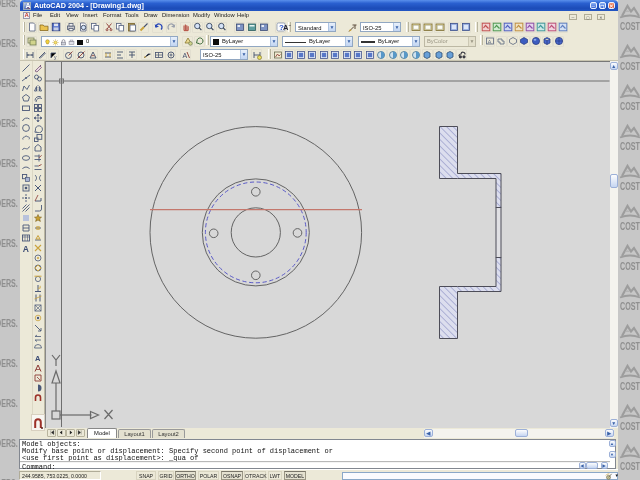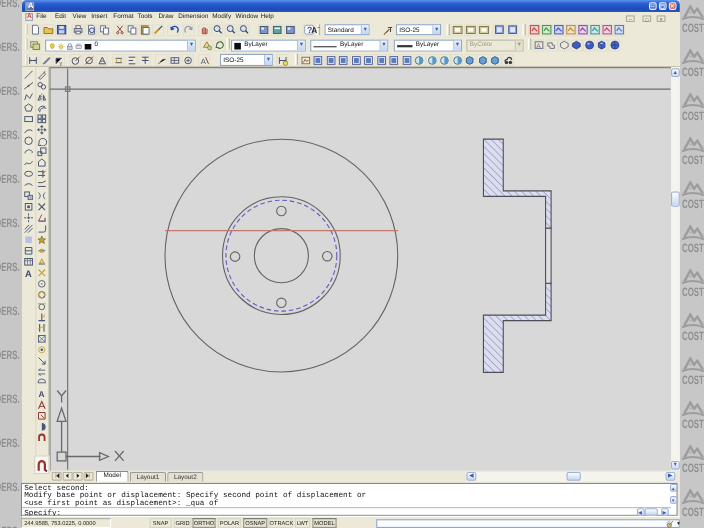--- a/index.html
+++ b/index.html
@@ -95,20 +95,21 @@
     <path d="M3 13 L8.5 3 L12 8.5 L15 5 L20 13" fill="none" stroke="#9d9d9d" stroke-width="2.2"></path>
     <path d="M1 14.5 Q 11 10.5 21 14.5" fill="none" stroke="#9d9d9d" stroke-width="1.8"></path>
     <path d="M6 9 Q 8.5 5.5 11 9" fill="#b4b4b4" stroke="none"></path>
   </svg>
 
 <div style="position:absolute;left:20px;top:0px;width:598px;height:480px;background:#ece9d8;">
 <div style="position:absolute;left:0px;top:0px;width:598px;height:10.5px;background:linear-gradient(180deg,#5a90ec 0%,#2a60d0 30%,#1c4cb8 75%,#2356c4 100%);border-radius:4px 4px 0 0;"></div>
 <div style="position:absolute;left:3px;top:1.5px;width:8px;height:8px;background:linear-gradient(135deg,#c8d4ec 0%,#5878c0 55%,#8c4a56 100%);border:1px solid #9ab;">
       <span style="position:absolute;left:1.5px;top:-1px;font-size:7px;font-weight:bold;color:#fff;">A</span>
     </div>
+<div style="position:absolute;left:14px;top:1px;width:300px;height:9px;color:#fff;font-size:7.2px;font-weight:bold;line-height:9.5px;">AutoCAD 2004 - [Drawing1.dwg]</div>
 <div style="position:absolute;left:569.5px;top:1.5px;width:7.5px;height:7.5px;background:linear-gradient(180deg,#8ab0f4,#3a66d4);border:1px solid #e8f0ff;border-radius:2px;color:#fff;font-size:5px;line-height:6.5px;text-align:center;font-weight:bold;">─</div>
 <div style="position:absolute;left:578.5px;top:1.5px;width:7.5px;height:7.5px;background:linear-gradient(180deg,#8ab0f4,#3a66d4);border:1px solid #e8f0ff;border-radius:2px;color:#fff;font-size:5px;line-height:6.5px;text-align:center;font-weight:bold;">◻</div>
 <div style="position:absolute;left:587.5px;top:1.5px;width:7.5px;height:7.5px;background:linear-gradient(180deg,#f09878,#d8502c);border:1px solid #e8f0ff;border-radius:2px;color:#fff;font-size:5px;line-height:6.5px;text-align:center;font-weight:bold;">✕</div>
 <div style="position:absolute;left:0px;top:10.5px;width:598px;height:9.5px;background:#ece9d8;"></div>
 <div style="position:absolute;left:2.5px;top:11.5px;width:7px;height:7px;background:#f2f2f6;border:1px solid #99a;">
       <span style="position:absolute;left:1px;top:-0.5px;font-size:6px;font-weight:bold;color:#c43a2a;">A</span>
     </div>
 <div class="mi" style="left:13px;top:11px;">File</div>
 <div class="mi" style="left:30px;top:11px;">Edit</div>
 <div class="mi" style="left:46px;top:11px;">View</div>
@@ -800,26 +801,26 @@
     </svg>
 <div style="position:absolute;left:67px;top:408px;width:30px;height:9.5px;background:#fff;border:1px solid #888;border-bottom:none;border-radius:2px 2px 0 0;font-size:5.8px;color:#111;text-align:center;line-height:9px;">Model</div>
 <div style="position:absolute;left:98px;top:409px;width:33px;height:8.5px;background:#e4e1d0;border:1px solid #999;border-bottom:none;border-radius:2px 2px 0 0;font-size:5.8px;color:#333;text-align:center;line-height:8px;">Layout1</div>
 <div style="position:absolute;left:132px;top:409px;width:33px;height:8.5px;background:#e4e1d0;border:1px solid #999;border-bottom:none;border-radius:2px 2px 0 0;font-size:5.8px;color:#333;text-align:center;line-height:8px;">Layout2</div>
 <div style="position:absolute;left:404px;top:408.5px;width:190px;height:9px;background:#f4f3ee;"></div>
 <div style="position:absolute;left:404px;top:408.5px;width:9px;height:8.5px;background:linear-gradient(180deg,#fdfdfd,#c6d6f2);border:1px solid #9cb0d8;border-radius:2px;color:#3a62a8;font-size:5px;line-height:7.5px;text-align:center;font-weight:bold;">◀</div>
 <div style="position:absolute;left:495px;top:408.5px;width:13px;height:8.5px;background:linear-gradient(180deg,#fdfdfd,#c6d6f2);border:1px solid #9cb0d8;border-radius:2px;color:#3a62a8;font-size:5px;line-height:7.5px;text-align:center;font-weight:bold;"></div>
 <div style="position:absolute;left:584.5px;top:408.5px;width:9.5px;height:8.5px;background:linear-gradient(180deg,#fdfdfd,#c6d6f2);border:1px solid #9cb0d8;border-radius:2px;color:#3a62a8;font-size:5px;line-height:7.5px;text-align:center;font-weight:bold;">▶</div>
 <div style="position:absolute;left:0px;top:417.5px;width:598px;height:31.5px;background:#ece9d8;"></div>
 <div style="position:absolute;left:-1px;top:418.5px;width:597px;height:30px;background:#fff;border:1px solid #828790;"></div>
-<div style="position:absolute;left:2px;top:419.5px;width:560px;height:7px;font-family:'Liberation Mono',monospace;font-size:7px;color:#111;white-space:pre;">Select second:</div>
+<div style="position:absolute;left:2px;top:419.5px;width:560px;height:7px;font-family:'Liberation Mono',monospace;font-size:7px;color:#111;white-space:pre;">Model objects:</div>
 <div style="position:absolute;left:2px;top:426.5px;width:560px;height:7px;font-family:'Liberation Mono',monospace;font-size:7px;color:#111;white-space:pre;">Modify base point or displacement: Specify second point of displacement or</div>
 <div style="position:absolute;left:2px;top:433.5px;width:560px;height:7px;font-family:'Liberation Mono',monospace;font-size:7px;color:#111;white-space:pre;">&lt;use first point as displacement&gt;: _qua of</div>
 <div style="position:absolute;left:0px;top:441.3px;width:590px;height:1px;background:#b8b8b8;"></div>
 <div style="position:absolute;left:0px;top:441.8px;width:590px;height:1px;background:#f4f4f4;"></div>
-<div style="position:absolute;left:2px;top:442.5px;width:560px;height:7px;font-family:'Liberation Mono',monospace;font-size:7px;color:#111;white-space:pre;">Specify:</div>
+<div style="position:absolute;left:2px;top:442.5px;width:560px;height:7px;font-family:'Liberation Mono',monospace;font-size:7px;color:#111;white-space:pre;">Command:</div>
 <div style="position:absolute;left:588.5px;top:420px;width:7px;height:7px;background:linear-gradient(180deg,#fdfdfd,#c6d6f2);border:1px solid #9cb0d8;border-radius:2px;color:#3a62a8;font-size:4px;line-height:6px;text-align:center;font-weight:bold;">▲</div>
 <div style="position:absolute;left:588.5px;top:431px;width:7px;height:7px;background:linear-gradient(180deg,#fdfdfd,#c6d6f2);border:1px solid #9cb0d8;border-radius:2px;color:#3a62a8;font-size:4px;line-height:6px;text-align:center;font-weight:bold;">▼</div>
 <div style="position:absolute;left:558.5px;top:441.5px;width:7px;height:7px;background:linear-gradient(180deg,#fdfdfd,#c6d6f2);border:1px solid #9cb0d8;border-radius:2px;color:#3a62a8;font-size:4px;line-height:6px;text-align:center;font-weight:bold;">◀</div>
 <div style="position:absolute;left:566px;top:441.5px;width:12px;height:7px;background:linear-gradient(180deg,#fdfdfd,#c6d6f2);border:1px solid #9cb0d8;border-radius:2px;color:#3a62a8;font-size:4px;line-height:6px;text-align:center;font-weight:bold;"></div>
 <div style="position:absolute;left:580.5px;top:441.5px;width:7px;height:7px;background:linear-gradient(180deg,#fdfdfd,#c6d6f2);border:1px solid #9cb0d8;border-radius:2px;color:#3a62a8;font-size:4px;line-height:6px;text-align:center;font-weight:bold;">▶</div>
 <div style="position:absolute;left:0px;top:449px;width:598px;height:11px;background:#ece9d8;border-top:1px solid #fff;"></div>
 <div style="position:absolute;left:-1px;top:450.5px;width:82px;height:9px;border:1px solid #b0ac98;border-bottom-color:#fff;border-right-color:#fff;background:#ece9d8;font-size:5.2px;color:#222;line-height:8px;padding-left:2px;white-space:nowrap;">244.9585, 753.0225, 0.0000</div>
 <div class="sb" style="position:absolute;left:116px;top:450.5px;width:20px;height:9px;border:1px solid #d8d4c0;background:#ece9d8;">SNAP</div>
 <div class="sb" style="position:absolute;left:138px;top:450.5px;width:16px;height:9px;border:1px solid #d8d4c0;background:#ece9d8;">GRID</div>
 <div class="sb" style="position:absolute;left:155px;top:450.5px;width:21px;height:9px;border:1px solid #9a9684;border-top-color:#7a766a;background:#e4e1d0;">ORTHO</div>

